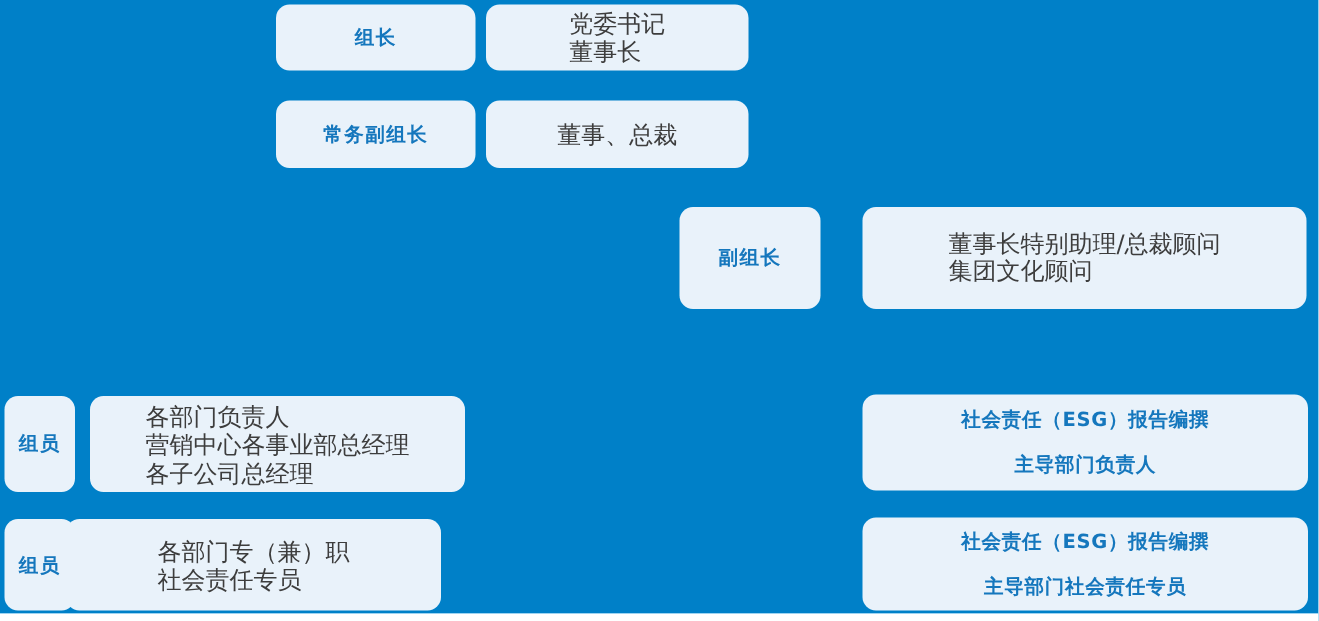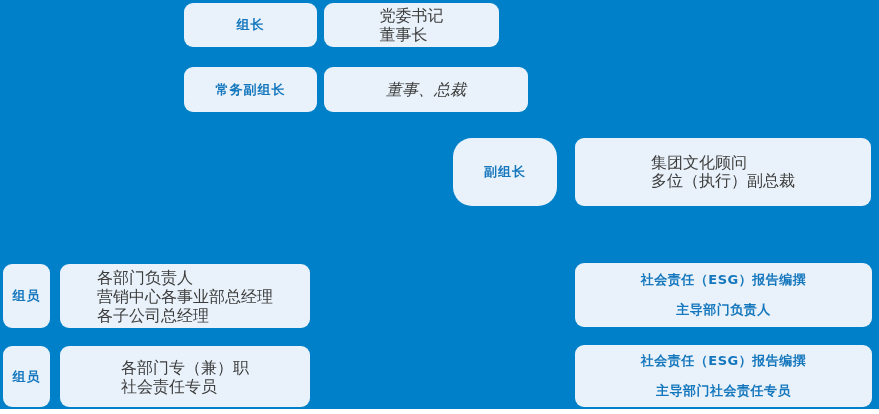--- a/index.html
+++ b/index.html
@@ -80,33 +80,33 @@
     <div class="box value-box" style="left:324px; top:3px; width:175px; height:44px;">
       <div class="block">
         <div>党委书记</div>
         <div>董事长</div>
       </div>
     </div>
 
     <div class="box label-box" style="left:184px; top:67px; width:133px; height:45px;">
       <span>常务副组长</span>
     </div>
-    <div class="box value-box" style="left:324px; top:67px; width:204px; height:45px;font-style:italic;">
+    <div class="box value-box" style="left:324px; top:67px; width:175px; height:45px;">
       <div class="block">
         <div>董事、总裁</div>
       </div>
     </div>
 
-    <div class="box label-box" style="left:453px; top:138px; width:104px; height:68px;border-radius:19px;">
+    <div class="box label-box" style="left:453px; top:138px; width:94px; height:68px;">
       <span>副组长</span>
     </div>
     <div class="box value-box tight" style="left:575px; top:138px; width:296px; height:68px;">
       <div class="block">
+        <div>董事长特别助理/总裁顾问</div>
         <div>集团文化顾问</div>
-        <div>多位（执行）副总裁</div>
       </div>
     </div>
 
     <div class="box label-box" style="left:3px; top:264px; width:47px; height:64px;">
       <span>组员</span>
     </div>
     <div class="box value-box" style="left:60px; top:264px; width:250px; height:64px;">
       <div class="block">
         <div>各部门负责人</div>
         <div>营销中心各事业部总经理</div>
@@ -114,21 +114,21 @@
       </div>
     </div>
     <div class="box blue-box" style="left:575px; top:263px; width:297px; height:64px;">
       <div class="line">社会责任（ESG）报告编撰</div>
       <div class="line">主导部门负责人</div>
     </div>
 
     <div class="box label-box" style="left:3px; top:346px; width:47px; height:61px;">
       <span>组员</span>
     </div>
-    <div class="box value-box" style="left:60px; top:346px; width:250px; height:61px;">
+    <div class="box value-box" style="left:44px; top:346px; width:250px; height:61px;">
       <div class="block">
         <div>各部门专（兼）职</div>
         <div>社会责任专员</div>
       </div>
     </div>
     <div class="box blue-box" style="left:575px; top:345px; width:297px; height:62px;">
       <div class="line">社会责任（ESG）报告编撰</div>
       <div class="line">主导部门社会责任专员</div>
     </div>
 

